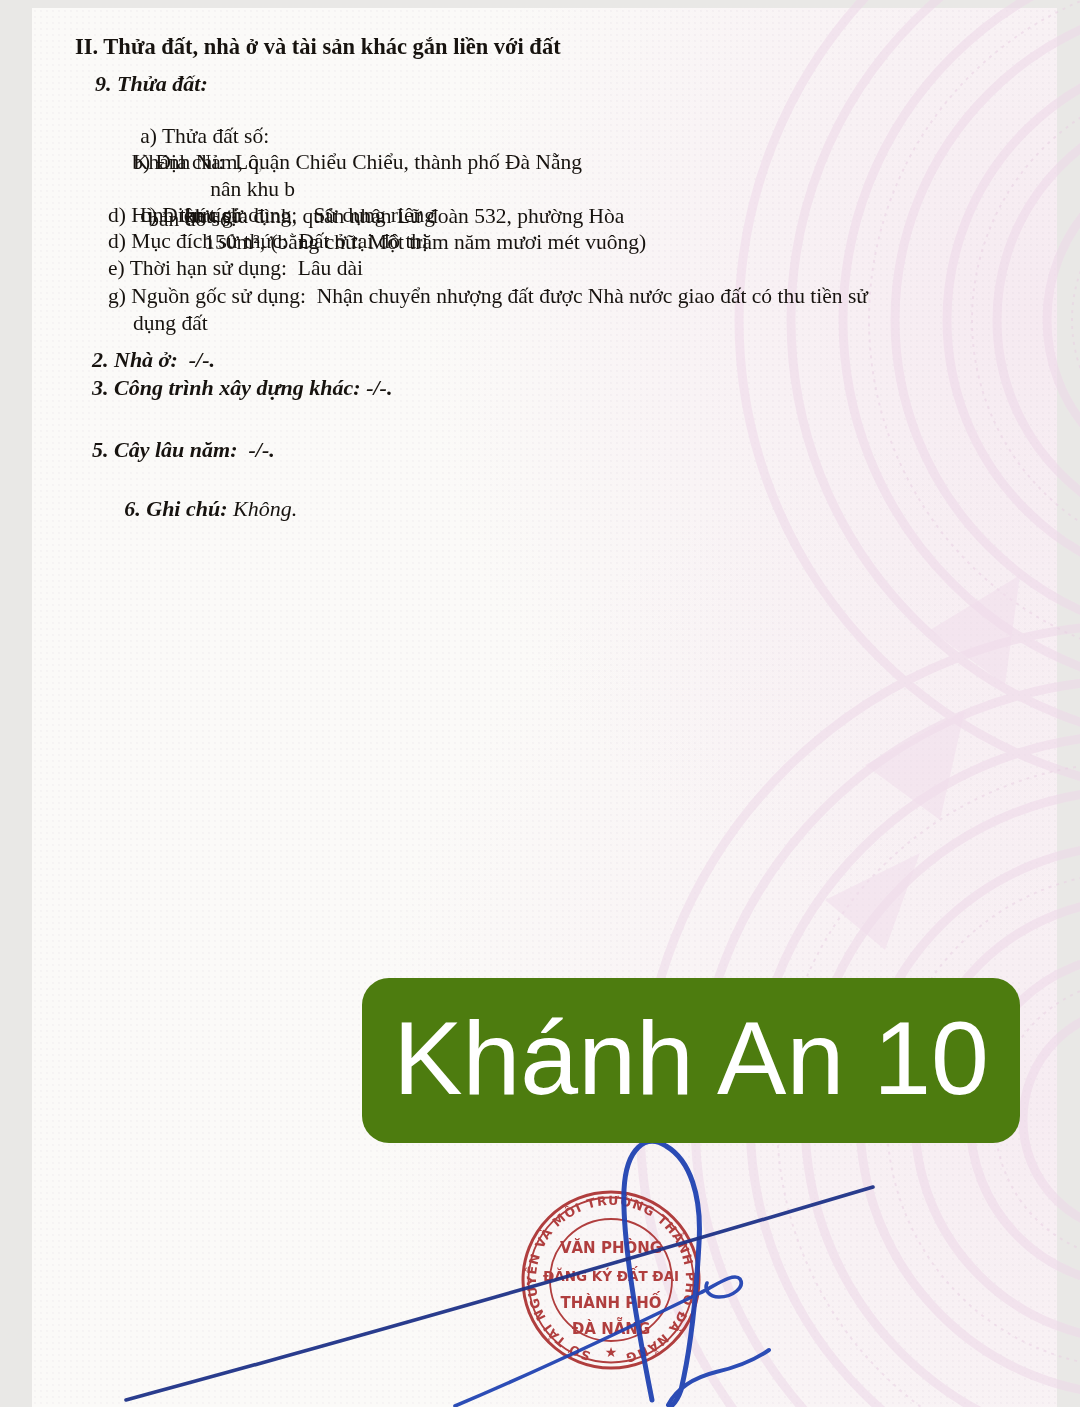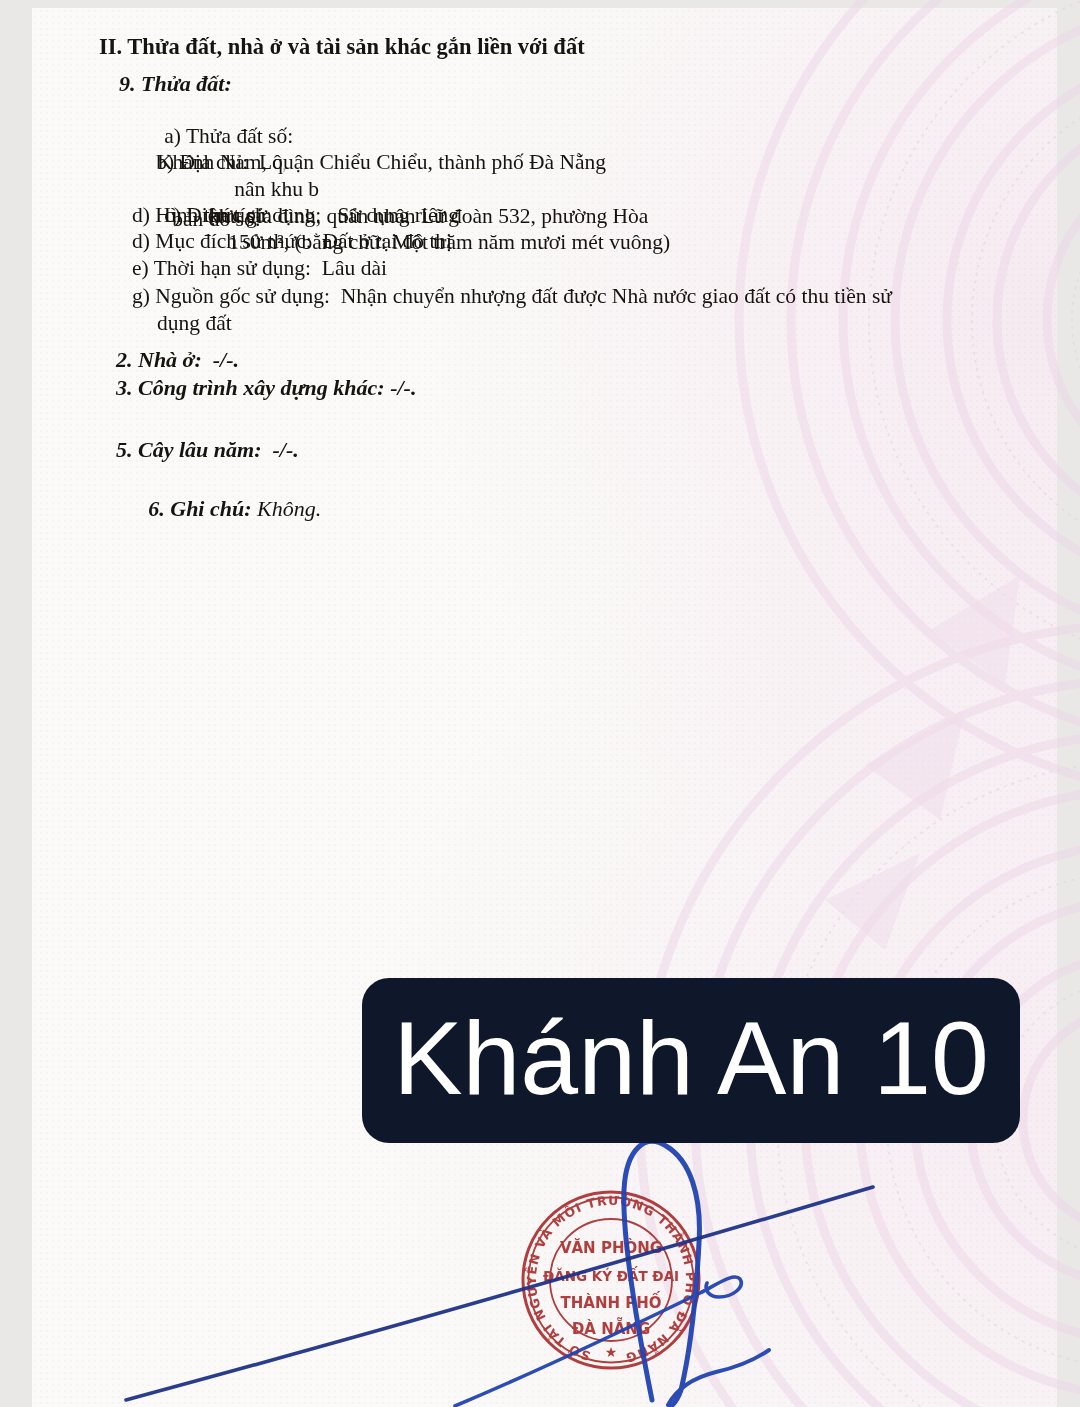--- a/index.html
+++ b/index.html
@@ -8,21 +8,21 @@
   .paper{position:absolute;left:32px;top:8px;right:23px;bottom:0;
          background:
            radial-gradient(circle at 99% 22%, rgba(233,196,224,.30), rgba(233,196,224,0) 42%),
            radial-gradient(circle at 100% 78%, rgba(233,196,224,.26), rgba(233,196,224,0) 46%),
            #fbfaf8;}
   .paper::after{content:"";position:absolute;inset:0;
          background-image:radial-gradient(rgba(110,80,130,.035) 1px, transparent 1.2px);
          background-size:6px 6px;pointer-events:none;}
   svg.layer{position:absolute;left:0;top:0;pointer-events:none;}
   .doc{position:absolute;inset:0;z-index:2;}
-  .line{position:absolute;white-space:pre;font-size:21.5px;line-height:27px;margin-left:24px;}
+  .line{position:absolute;white-space:pre;font-size:21.5px;line-height:27px;}
   .b{font-weight:bold;}
   .bi{font-weight:bold;font-style:italic;font-size:22px;}
   .it{font-style:italic;}
   .seg{display:inline-block;}
   .faint{display:inline-block;opacity:.38;font-size:17px;}
   .banner{position:absolute;left:362px;top:978px;width:658px;height:165px;z-index:5;
           border-radius:27px;display:flex;align-items:center;justify-content:center;
           font-family:"Liberation Sans", sans-serif;font-weight:400;font-size:104px;
           letter-spacing:0px;padding-bottom:4px;box-sizing:border-box;}
   .overlay{z-index:4;}
@@ -128,16 +128,16 @@
     <g fill="none" stroke="currentColor" stroke-linecap="round" style="color:#2143b2" opacity="0.95">
       <path stroke-width="5" d="M 652 1400 C 638 1330 622 1240 624 1190 C 626 1148 646 1133 666 1146 C 690 1160 702 1196 699 1243 C 696 1300 690 1352 681 1390 C 678 1399 674 1404 670 1407"></path>
       <path stroke-width="4" d="M 668 1405 C 676 1390 692 1378 716 1372 C 738 1367 756 1359 769 1350"></path>
       <path stroke-width="3.6" d="M 455 1406 C 545 1368 655 1315 700 1293 C 716 1285 734 1272 740 1279 C 745 1287 733 1297 719 1297 C 709 1297 704 1290 707 1283"></path>
     </g>
     <g fill="none" stroke="currentColor" stroke-linecap="round" style="color:#1e3187" opacity="0.95">
       <path stroke-width="3.6" d="M 126 1400 C 330 1345 620 1262 873 1187"></path>
     </g>
   </svg>
 
-  <div class="banner" style="background: #0f172a; color: rgb(255, 255, 255);">
+  <div class="banner" style="background: #4d7c0f; color: rgb(255, 255, 255);">
     <span>Khánh An 10</span>
   </div>
 </div>
 
 </body></html>

